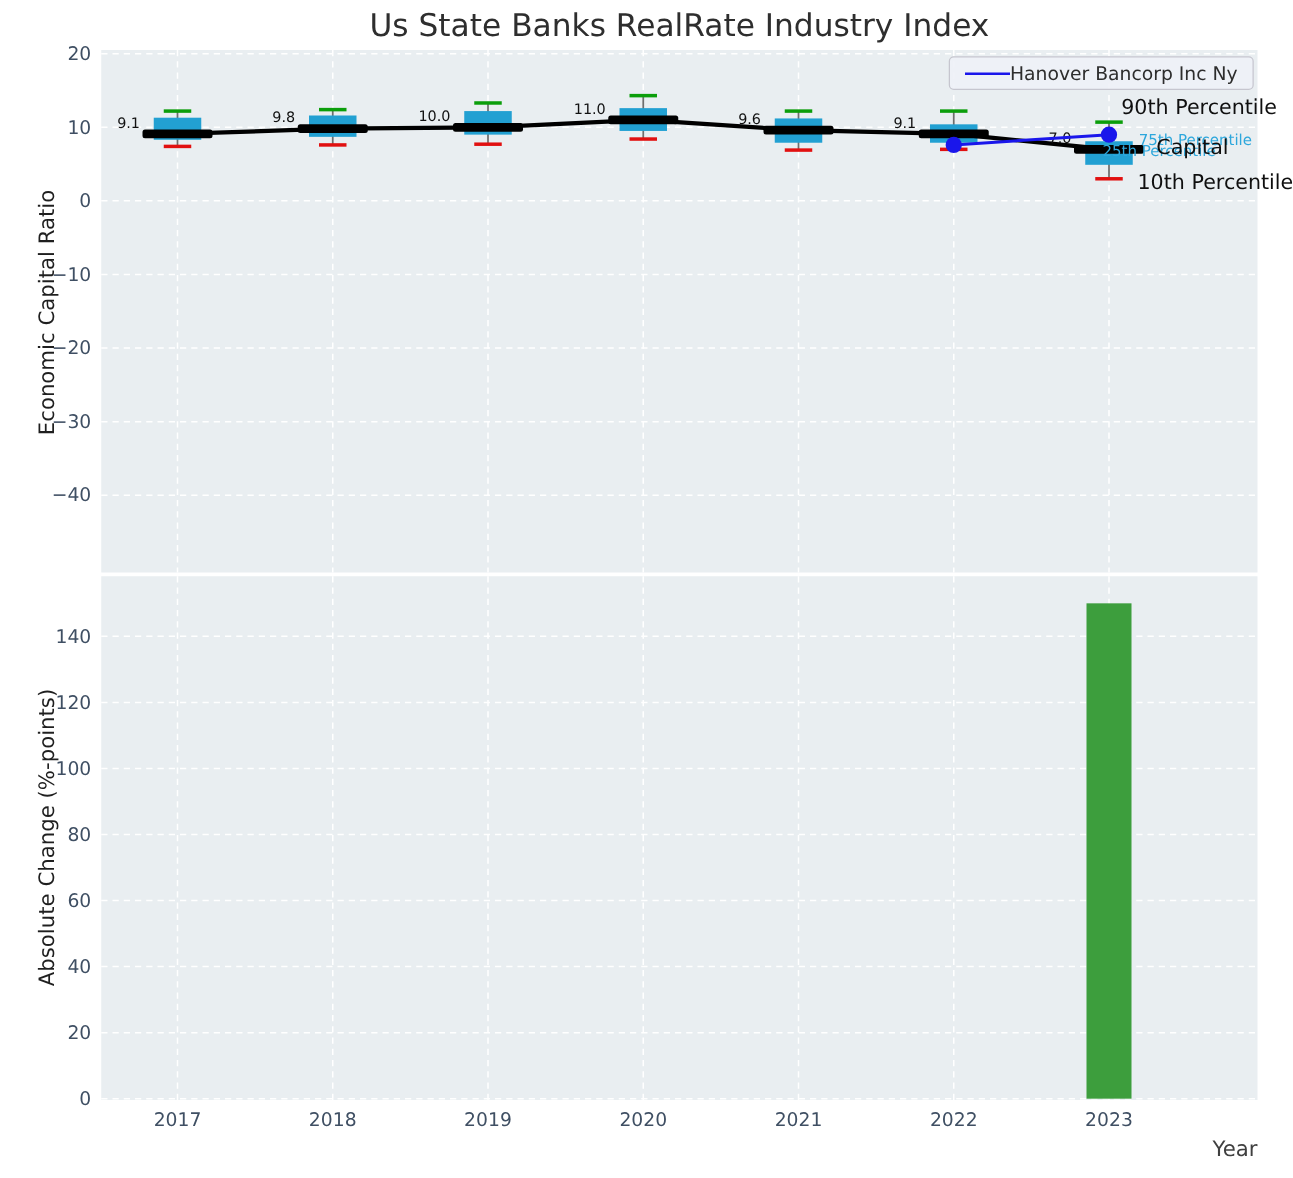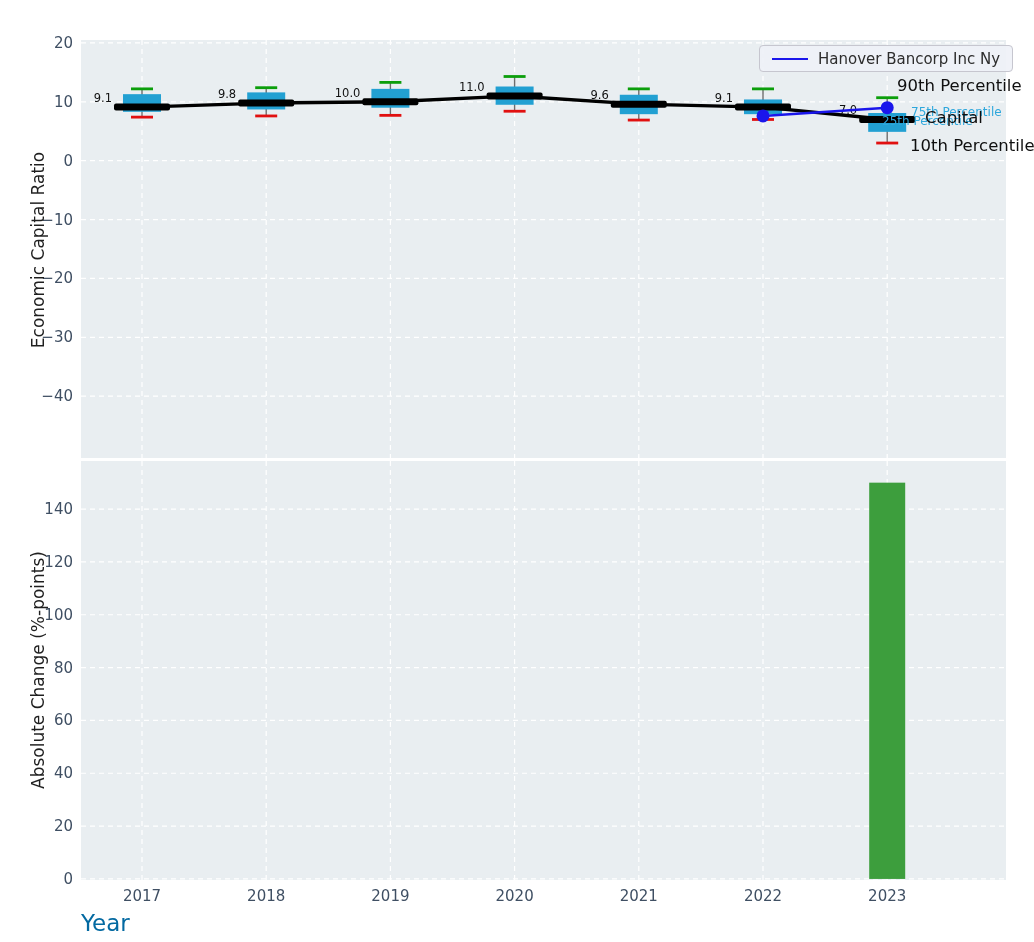--- a/index.html
+++ b/index.html
@@ -5,24 +5,24 @@
   html,body{margin:0;padding:0;background:#ffffff;}
   .fig{position:relative;width:1034px;height:942px;background:#ffffff;
        font-family:"DejaVu Sans",sans-serif;overflow:hidden;}
   .fig svg{position:absolute;left:0;top:0;}
   .title{position:absolute;left:81px;top:6px;width:925px;text-align:center;
          font-size:25px;color:#2e2e2e;}
   .ylab{position:absolute;font-size:17px;color:#1f1f1f;text-align:center;
         transform:rotate(-90deg);}
   .ylab-top{left:-62px;top:240px;width:200px;}
   .ylab-bot{left:-102px;top:660px;width:280px;}
-  .xlab{position:absolute;left:81px;top:910px;width:925px;text-align:left;
-        font-size:23px;color:#0369a1;}
+  .xlab{position:absolute;left:81px;top:910px;width:925px;text-align:right;
+        font-size:17px;color:#404040;}
   .legend{position:absolute;left:759px;top:45px;height:27px;display:flex;
-          align-items:center;gap:10px;padding:0 12px;box-sizing:border-box;
+          align-items:center;padding:0 12px;box-sizing:border-box;
           background:rgba(238,241,247,0.9);border:1px solid #c6c6cf;border-radius:4px;}
   .legend .swatch{display:inline-block;width:36px;height:0;border-top:2.5px solid #1a16eb;}
   .legend .ltext{font-size:15px;color:#2d2d2d;white-space:nowrap;}
   .ann{position:absolute;white-space:nowrap;text-align:center;}
   .ann-big{font-size:16.5px;color:#0f0f0f;}
   .ann-small{font-size:12px;color:#2da7dc;}
 </style>
 </head>
 <body>
 
@@ -124,20 +124,21 @@
       <text font-size="15" font-family="DejaVu Sans, sans-serif" fill="#3f4f63" x="73" y="514.0819672131147" text-anchor="end">140</text>
       <text font-size="15" font-family="DejaVu Sans, sans-serif" fill="#3f4f63" x="142" y="901" text-anchor="middle">2017</text>
       <text font-size="15" font-family="DejaVu Sans, sans-serif" fill="#3f4f63" x="266.2" y="901" text-anchor="middle">2018</text>
       <text font-size="15" font-family="DejaVu Sans, sans-serif" fill="#3f4f63" x="390.4" y="901" text-anchor="middle">2019</text>
       <text font-size="15" font-family="DejaVu Sans, sans-serif" fill="#3f4f63" x="514.6" y="901" text-anchor="middle">2020</text>
       <text font-size="15" font-family="DejaVu Sans, sans-serif" fill="#3f4f63" x="638.8" y="901" text-anchor="middle">2021</text>
       <text font-size="15" font-family="DejaVu Sans, sans-serif" fill="#3f4f63" x="763" y="901" text-anchor="middle">2022</text>
       <text font-size="15" font-family="DejaVu Sans, sans-serif" fill="#3f4f63" x="887.2" y="901" text-anchor="middle">2023</text>
     </svg>
 
+  <div class="title">Us State Banks RealRate Industry Index</div>
 
   <div class="ylab ylab-top">Economic Capital Ratio</div>
 
   <div class="ylab ylab-bot">Absolute Change (%-points)</div>
 
   <div class="xlab">Year</div>
 
   <div class="legend">
     <span class="swatch"></span>
     <span class="ltext">Hanover Bancorp Inc Ny</span>

